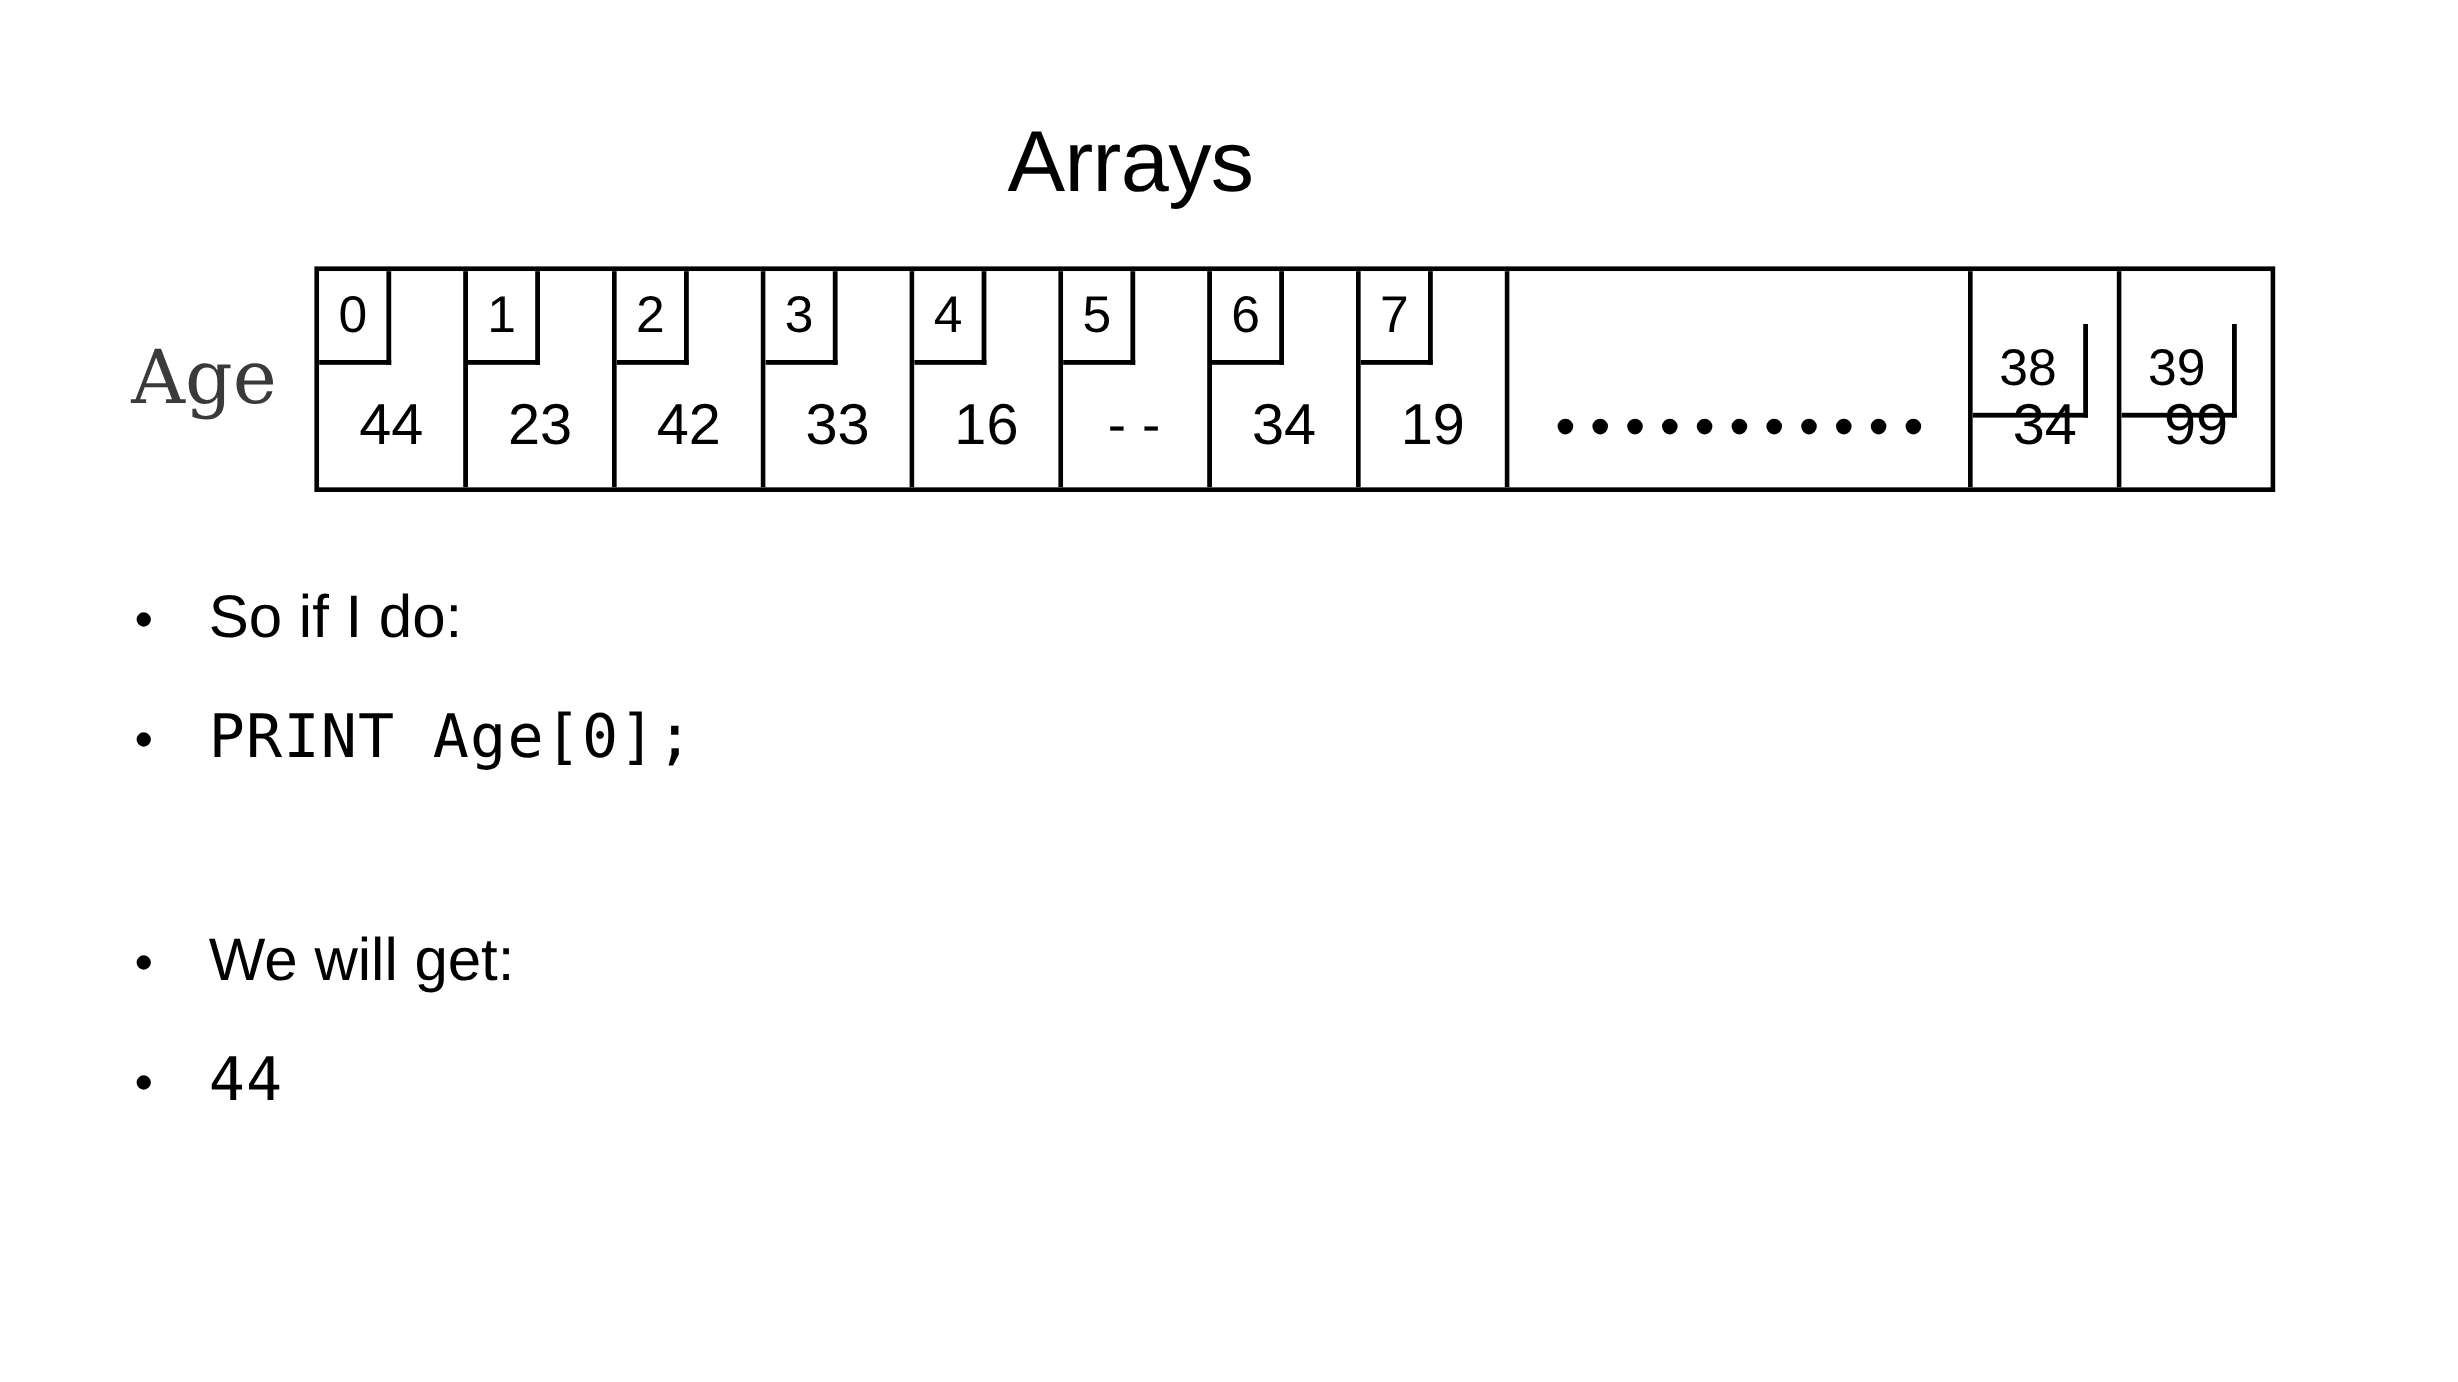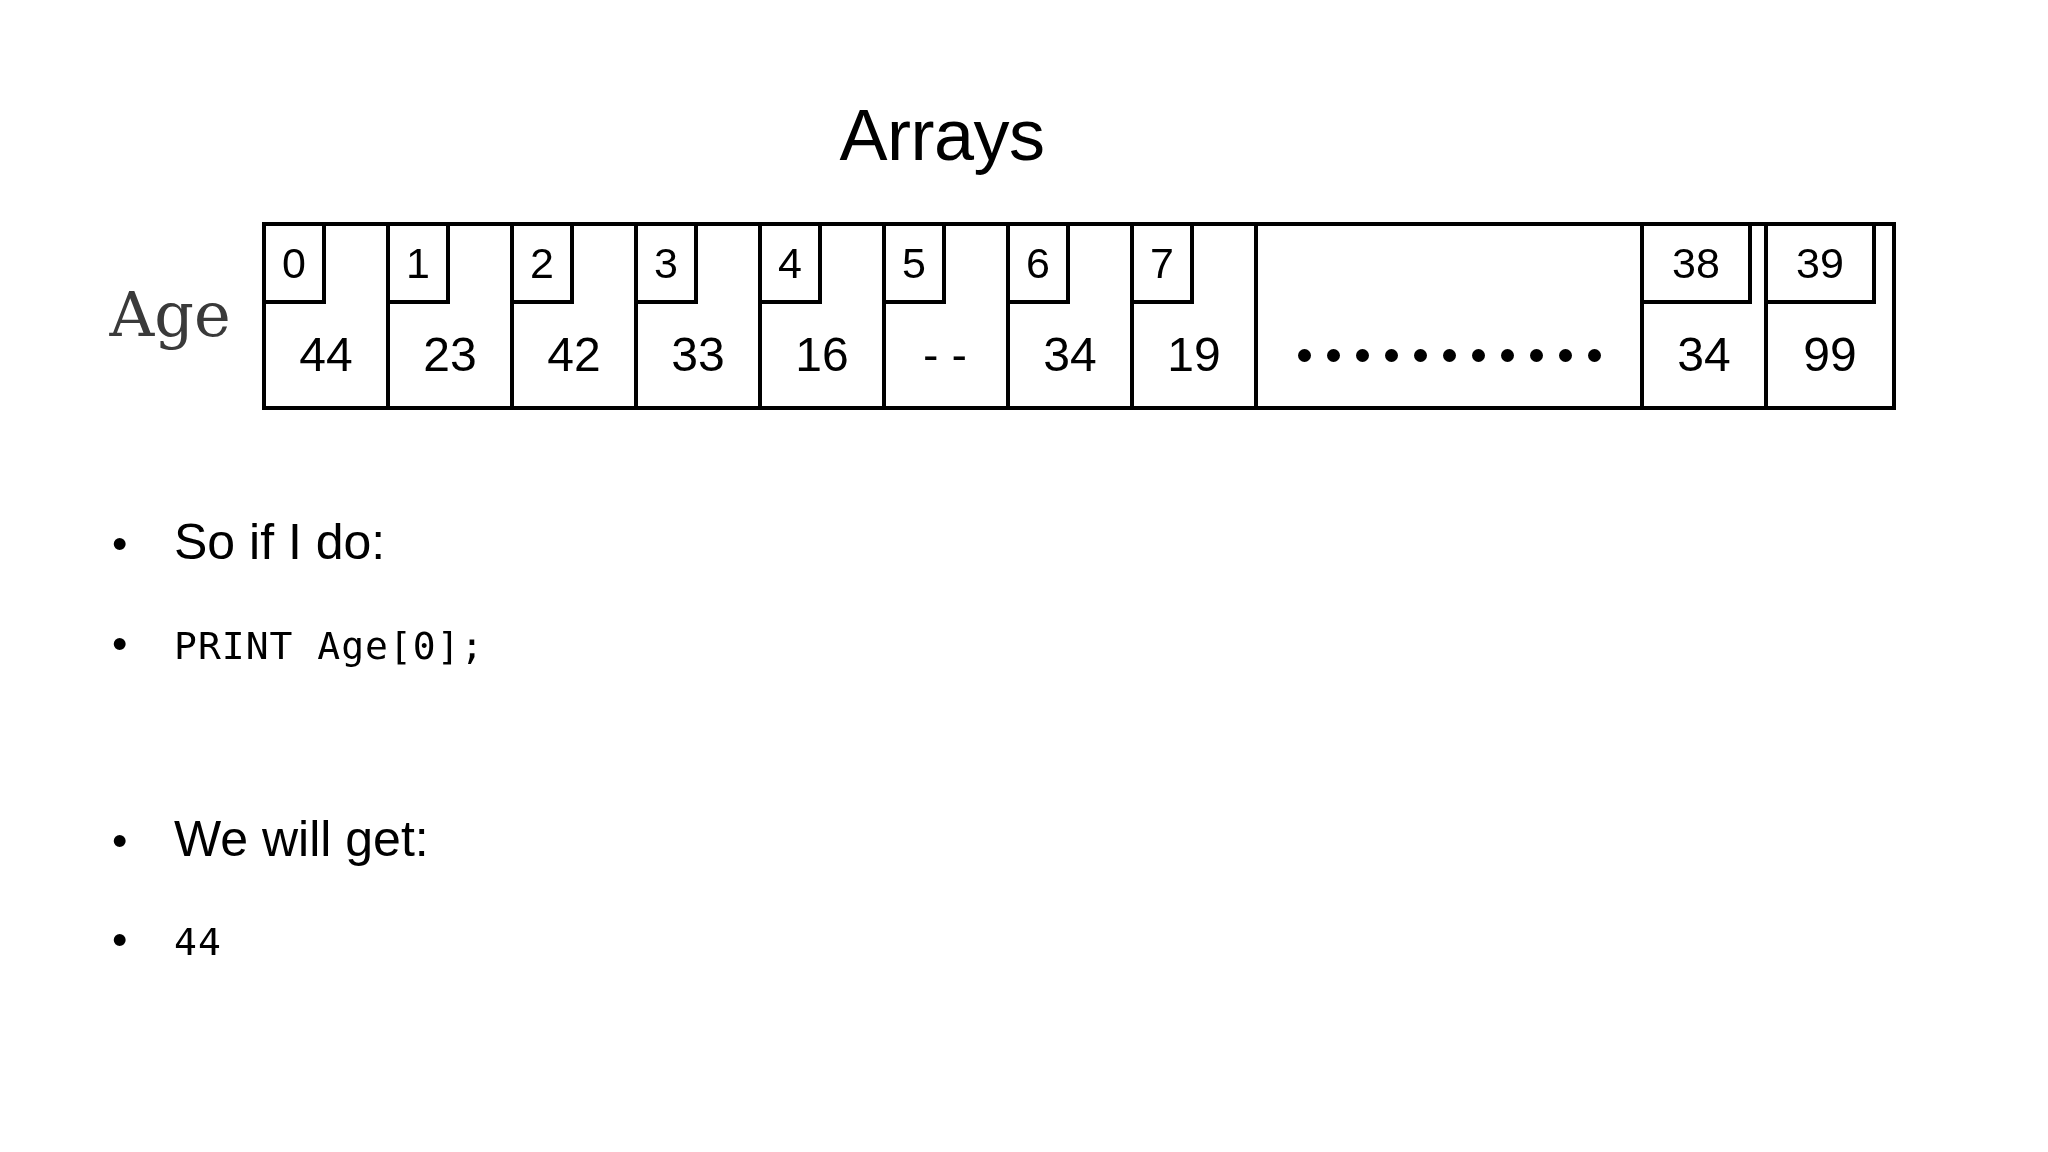--- a/index.html
+++ b/index.html
@@ -94,21 +94,22 @@
     display: flex;
     align-items: center;
     justify-content: center;
     font-family: "Liberation Sans", sans-serif;
     font-size: 43px;
     font-weight: 400;
     line-height: 1;
     color: #000000;
   }
   .cell-index.wide-index {
-    width: 108px;
+    width: 96px;
+    margin-top: 44px;
   }
 
   .cell-value {
     position: absolute;
     left: 0;
     top: 78px;
     width: 100%;
     height: 102px;
     display: flex;
     align-items: center;
@@ -169,25 +170,24 @@
     color: #000000;
     text-align: left;
   }
   .bullet-text {
     flex: 1 1 auto;
     font-family: "Liberation Sans", sans-serif;
     font-size: 50px;
     font-weight: 400;
     line-height: 1.05;
     color: #000000;
-    margin-top: 28px;
   }
   .bullet-text.mono {
     font-family: "DejaVu Sans Mono", "Liberation Mono", monospace;
-    font-size: 38px;
+    font-size: 50px;
     letter-spacing: 1px;
   }
 </style>
 </head>
 <body>
 
 <div class="slide-title">Arrays</div>
 
 <div class="array-region">
 

